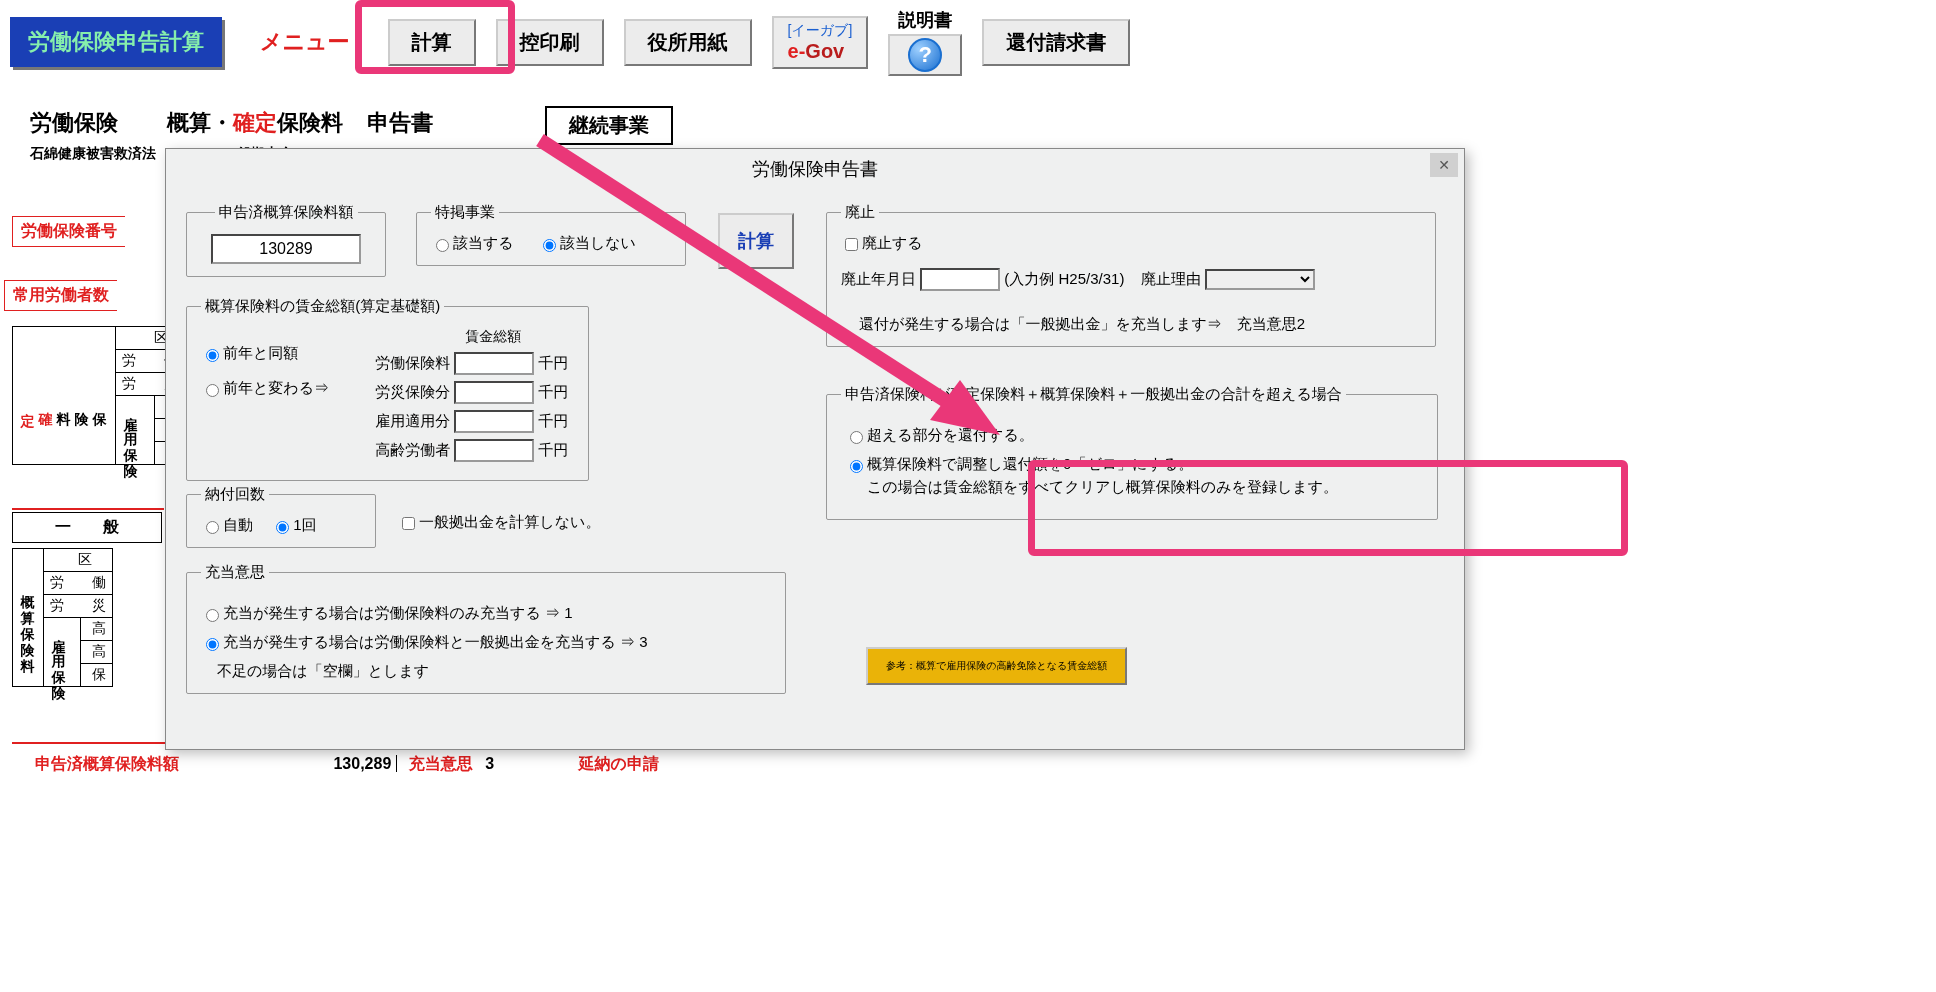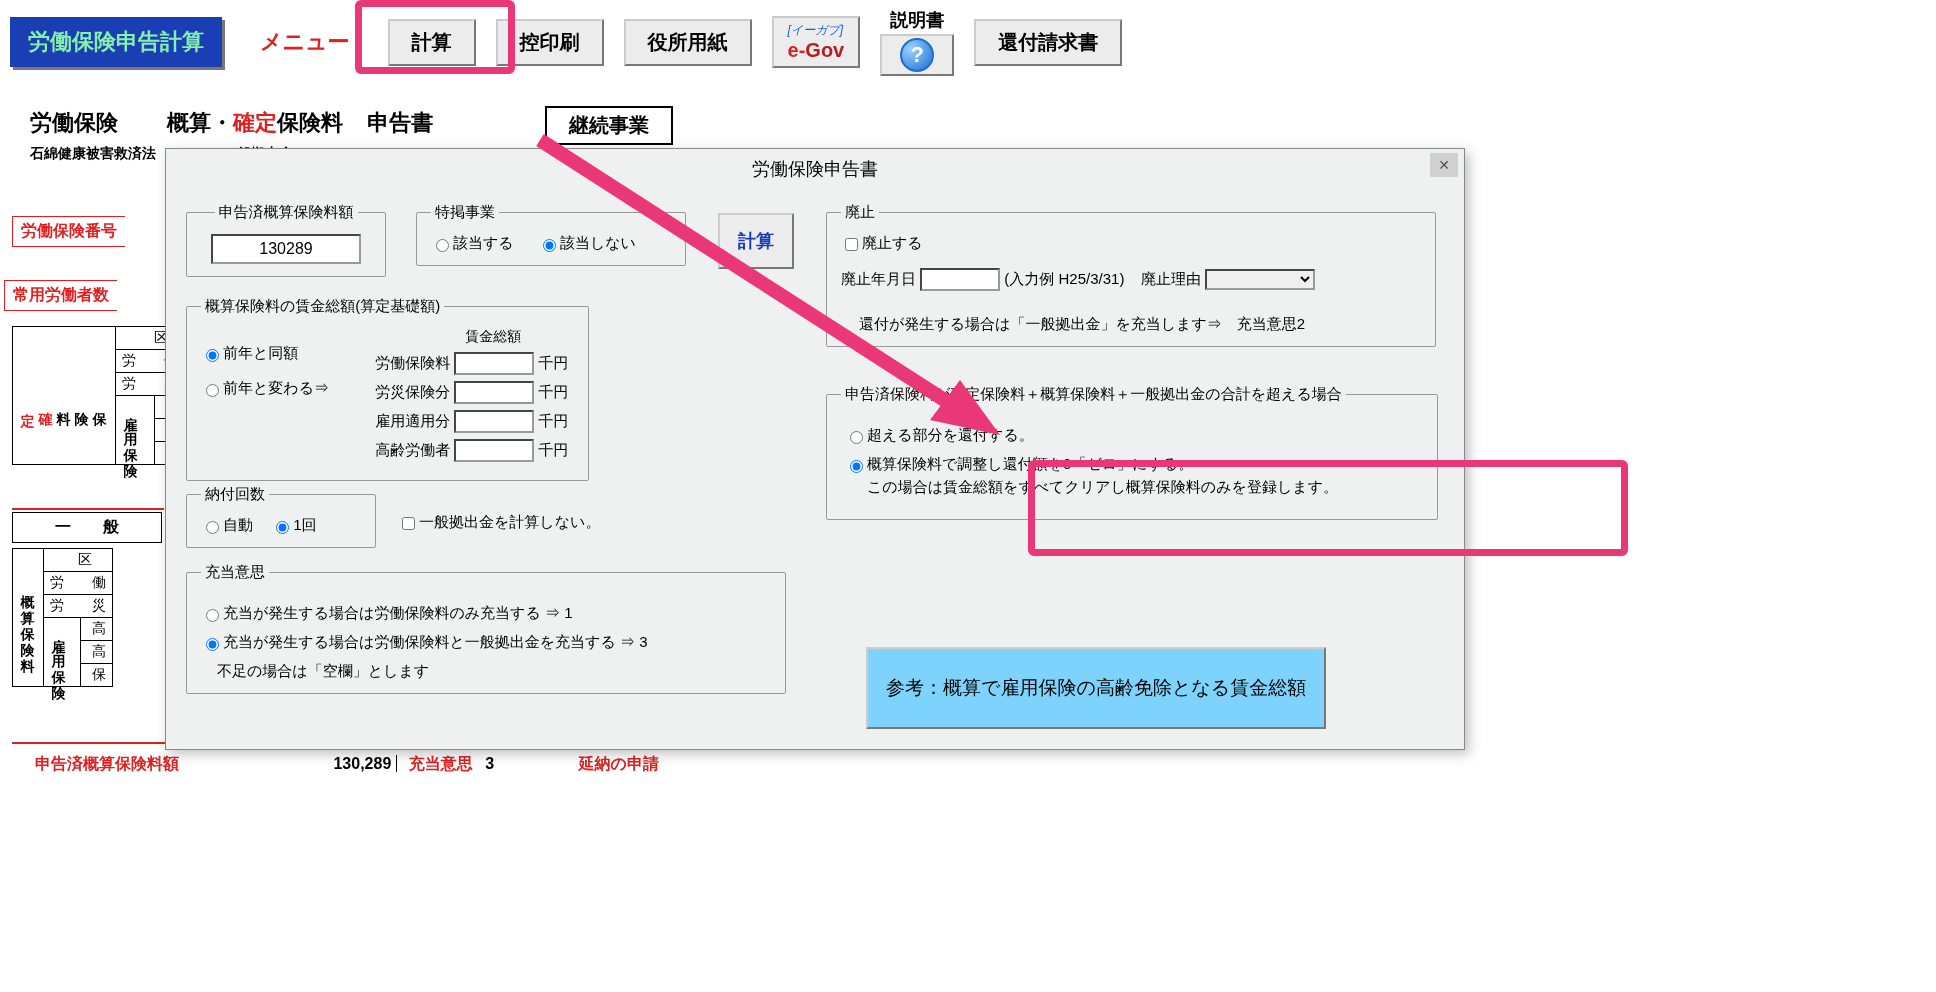--- a/index.html
+++ b/index.html
@@ -7,21 +7,21 @@
 
   
   .toolbar { position: absolute; top: 8px; left: 10px; display: flex; align-items: center; gap: 20px; }
   .title-badge { background: #1a3fb5; color: #86efac; font-weight: bold; font-size: 22px; padding: 10px 18px; box-shadow: 3px 3px 0 #777; }
   .menu-link { color: #e02020; font-size: 22px; font-weight: bold; padding: 0 18px; cursor: pointer; }
   .tool-btn { background: #ececec; border: 2px outset #ccc; padding: 8px 22px; font-size: 20px; font-weight: bold; cursor: pointer; }
   .egov-btn { background: #ececec; border: 2px outset #ccc; padding: 4px 14px; cursor: pointer; display: flex; align-items: center; }
   .egov-logo { font-weight: bold; font-size: 20px; }
   .egov-logo .e { color: #e02020; }
   .egov-logo .g { color: #b91c1c; }
-  .egov-sub { font-size: 12px; color: #1a5fd0; font-style: italic; }
+  .egov-sub { font-size: 14px; color: #1a5fd0; }
   .help-group { display: flex; flex-direction: column; align-items: center; }
   .help-label { font-size: 18px; font-weight: bold; margin-bottom: 2px; }
   .help-btn { background: #ececec; border: 2px outset #ccc; padding: 2px 18px; cursor: pointer; }
   .qmark { width: 34px; height: 34px; border-radius: 50%; background: radial-gradient(circle at 30% 30%, #9ed0ff, #1a6fd0); color: #fff; font-weight: bold; font-size: 22px; display: flex; align-items: center; justify-content: center; border: 2px solid #1a6fd0; }
 
   
   .hl-calc { position: absolute; top: 0px; left: 355px; width: 160px; height: 74px; border: 7px solid #ea3778; border-radius: 6px; pointer-events: none; }
 
   
   .bg-header { position: absolute; top: 108px; left: 30px; font-size: 22px; font-weight: bold; }
@@ -76,21 +76,21 @@
   .fs-haishi { position: absolute; top: 14px; left: 660px; width: 610px; }
   .fs-haishi .row2 { margin-top: 14px; }
   .fs-haishi input[type=text] { width: 80px; border: 2px inset #999; padding: 2px; }
   .fs-haishi select { width: 110px; border: 2px inset #999; }
   .fs-haishi .note { margin-top: 24px; padding-left: 18px; }
 
   .fs-exceed { position: absolute; top: 196px; left: 660px; width: 612px; }
   .fs-exceed .opt { margin: 10px 0 10px 4px; }
   .fs-exceed .sub { margin-left: 22px; margin-top: 4px; }
 
-  .ref-btn { position: absolute; top: 458px; left: 700px; background: #7dd3fc; border: 2px outset #ccc; padding: 26px 18px; font-size: 19px; cursor: pointer; }
+  .ref-btn { position: absolute; top: 458px; left: 700px; background: #eab308; border: 2px outset #ccc; padding: 10px 18px; font-size: 10px; cursor: pointer; }
 
   
   .hl-opt { position: absolute; top: 460px; left: 1028px; width: 600px; height: 96px; border: 7px solid #ea3778; border-radius: 6px; pointer-events: none; z-index: 50; }
 
   
   .arrow-svg { position: absolute; top: 120px; left: 520px; width: 540px; height: 360px; pointer-events: none; z-index: 60; }
 
   input[type=radio], input[type=checkbox] { margin-right: 4px; vertical-align: middle; }
   label { cursor: pointer; }
 </style>

